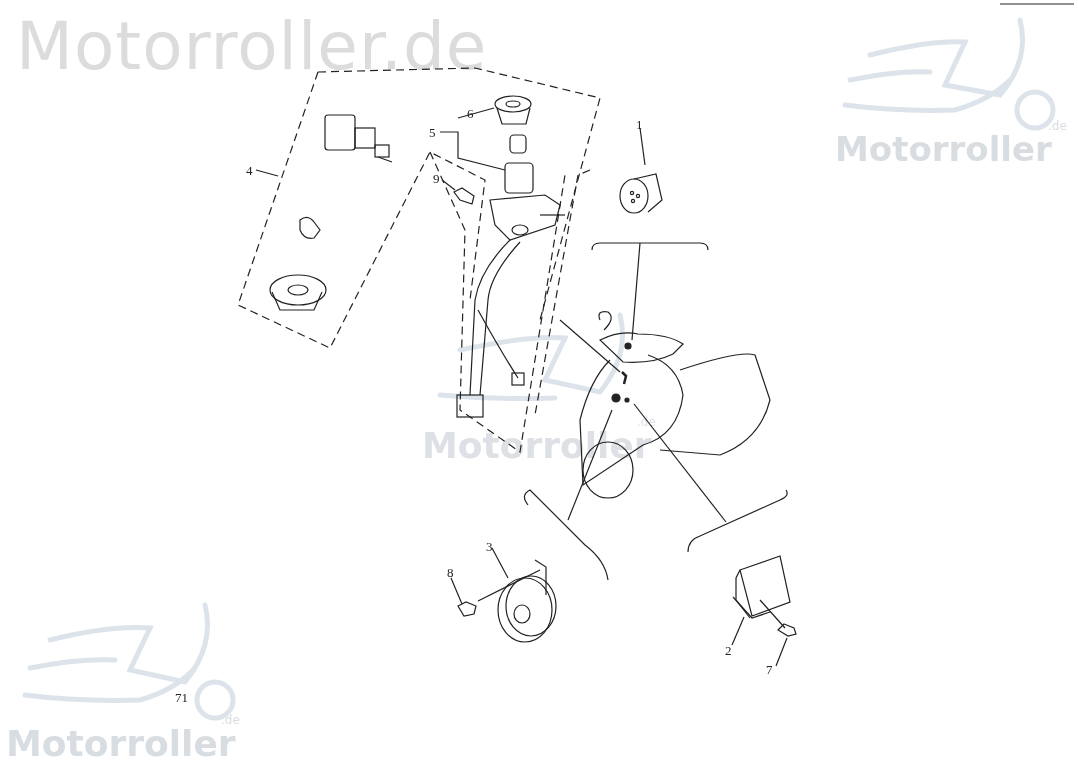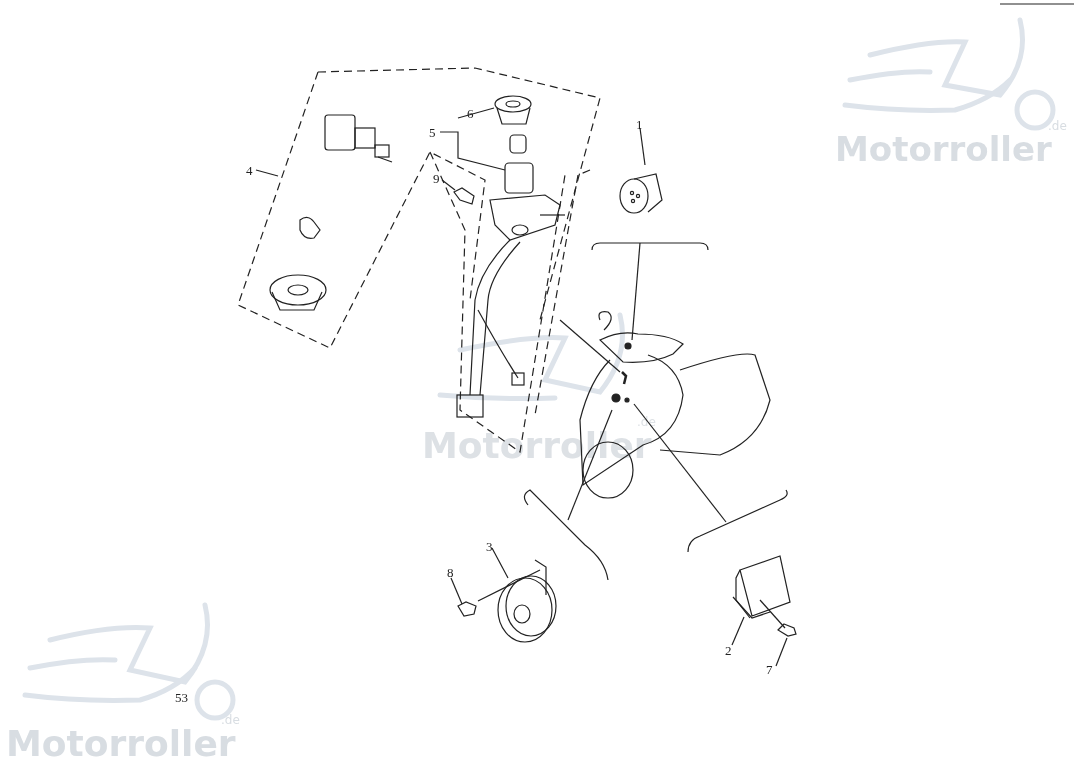--- a/index.html
+++ b/index.html
@@ -9,20 +9,21 @@
   .wm-logo .de{position:absolute;font-size:12px;font-weight:normal;}
   .callout{position:absolute;font-size:13px;color:#222;line-height:1;}
   .pagenum{position:absolute;left:175px;top:690px;font-size:13px;color:#222;}
   svg{position:absolute;left:0;top:0;}
 </style>
 </head>
 <body>
 
 <div id="page">
 
+  <div class="wm-big">Motorroller.de</div>
 
   <svg width="1078" height="768">
     <g fill="none" stroke="#dde3ea" stroke-width="5" stroke-linecap="round">
 
       <path d="M870 55 Q930 40 965 42 L945 85 L1000 95 Q1030 60 1020 20"></path>
       <path d="M850 80 Q900 70 930 72"></path>
       <path d="M845 105 Q900 112 955 110 Q990 100 1010 80"></path>
       <circle cx="1035" cy="110" r="18"></circle>
 
       <path d="M50 640 Q110 625 150 628 L130 670 L185 682 Q215 645 205 605"></path>
@@ -142,14 +143,14 @@
   <span class="callout" style="left:636px;top:118px;">1</span>
   <span class="callout" style="left:725px;top:644px;">2</span>
   <span class="callout" style="left:486px;top:540px;">3</span>
   <span class="callout" style="left:246px;top:164px;">4</span>
   <span class="callout" style="left:429px;top:126px;">5</span>
   <span class="callout" style="left:467px;top:107px;">6</span>
   <span class="callout" style="left:766px;top:663px;">7</span>
   <span class="callout" style="left:447px;top:566px;">8</span>
   <span class="callout" style="left:433px;top:172px;">9</span>
 
-  <span class="pagenum">53</span>
+  <span class="pagenum">71</span>
 </div>
 
 </body></html>

